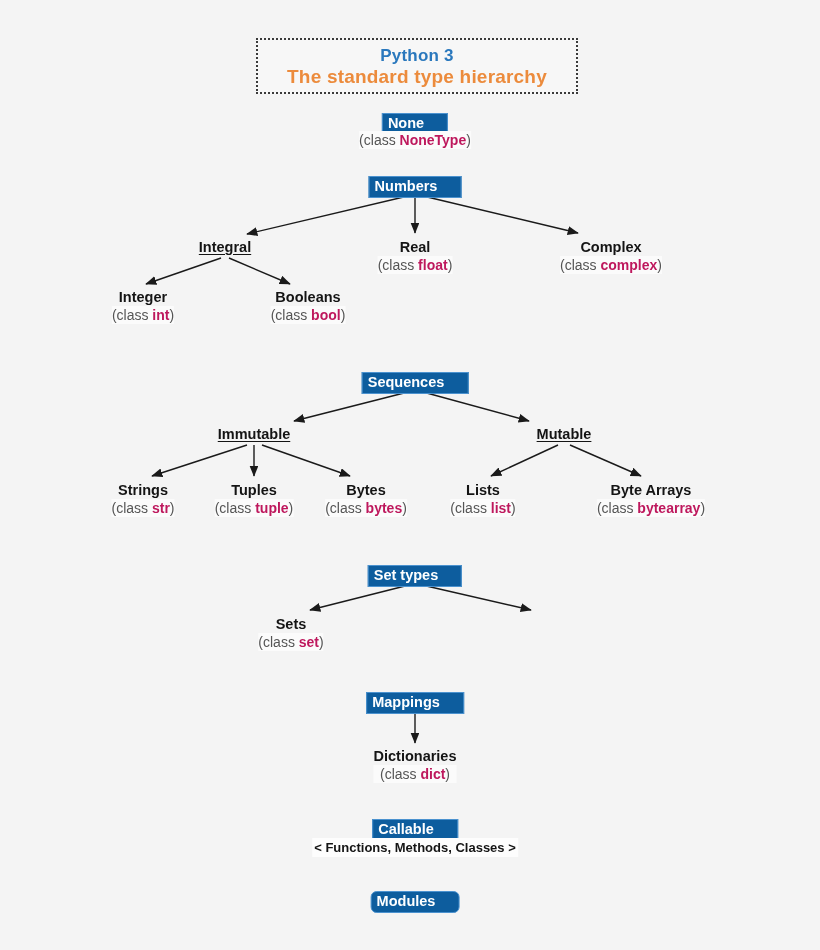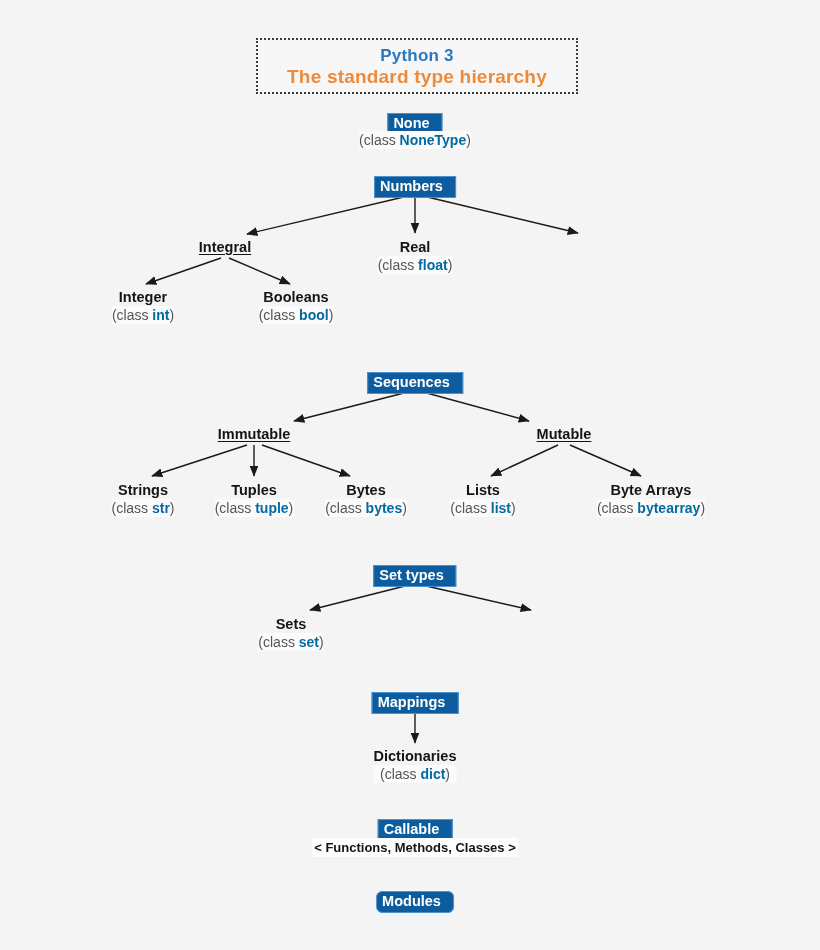--- a/index.html
+++ b/index.html
@@ -59,21 +59,21 @@
 
   
   .badge {
     position: absolute;
     background: #0d5d9e;
     border: 1.5px solid #4b92cf;
     color: #ffffff;
     font-size: 14.5px;
     font-weight: bold;
     line-height: 17px;
-    padding: 1px 12px 2px 5px;
+    padding: 1px 23px 2px 5px;
     white-space: nowrap;
     transform: translateX(-50%);
     box-sizing: border-box;
     text-align: right;
   }
 
   
   .node {
     position: absolute;
     transform: translateX(-50%);
@@ -92,21 +92,21 @@
     text-underline-offset: 2px;
   }
   .node .cls {
     display: block;
     font-size: 14px;
     color: #555555;
     line-height: 18px;
     background: #fbfbfb;
   }
   .node .cls b {
-    color: #0369a1;
+    color: #be185d;
     font-weight: bold;
   }
 
   
   .callable-line {
     position: absolute;
     transform: translateX(-50%);
     white-space: nowrap;
     font-size: 13px;
     font-weight: bold;
@@ -173,27 +173,31 @@
 
   <div class="node underlined" style="left:225px; top:238px;text-align:right;">
     <span class="nm">Integral</span>
   </div>
 
   <div class="node" style="left:415px; top:238px;">
     <span class="nm">Real</span>
     <span class="cls"><span>(class </span><b>float</b><span>)</span></span>
   </div>
 
+  <div class="node" style="left:611px; top:238px;">
+    <span class="nm">Complex</span>
+    <span class="cls"><span>(class </span><b>complex</b><span>)</span></span>
+  </div>
 
   <div class="node" style="left:143px; top:288px;">
     <span class="nm">Integer</span>
     <span class="cls"><span>(class </span><b>int</b><span>)</span></span>
   </div>
 
-  <div class="node" style="left:296px; top:288px;text-align:center;">
+  <div class="node" style="left:308px; top:288px;text-align:center;">
     <span class="nm">Booleans</span>
     <span class="cls"><span>(class </span><b>bool</b><span>)</span></span>
   </div>
 
   <div class="badge" style="left:415px; top:372px;">Sequences</div>
 
   <div class="node underlined" style="left:254px; top:425px;">
     <span class="nm">Immutable</span>
   </div>
   <div class="node underlined" style="left:564px; top:425px;">

